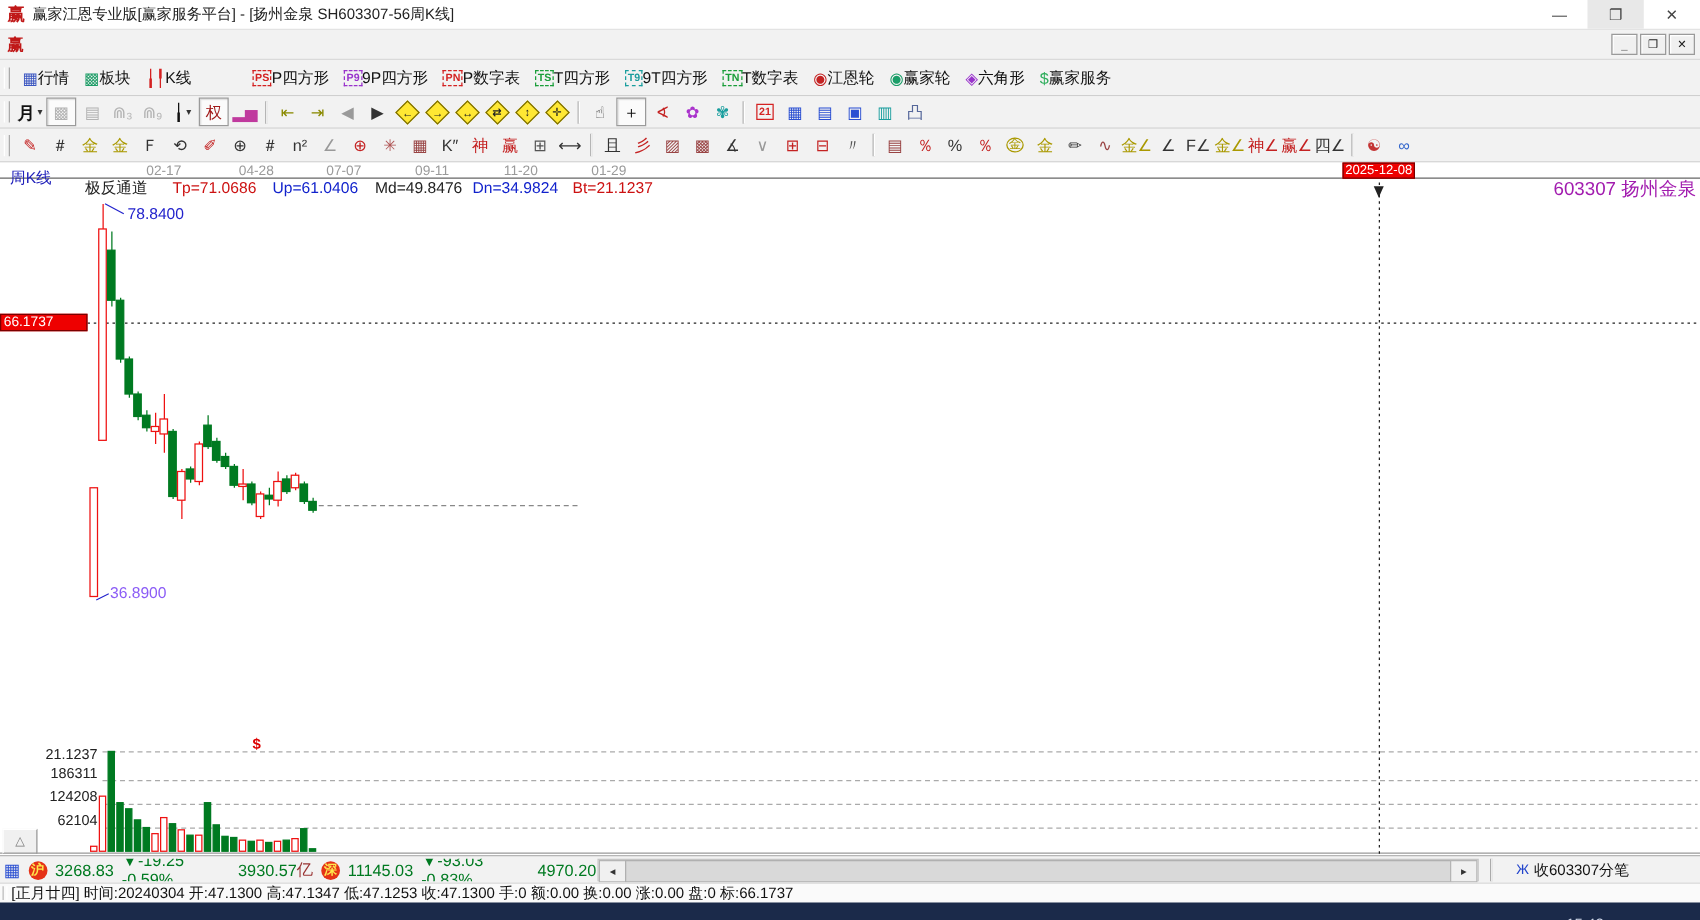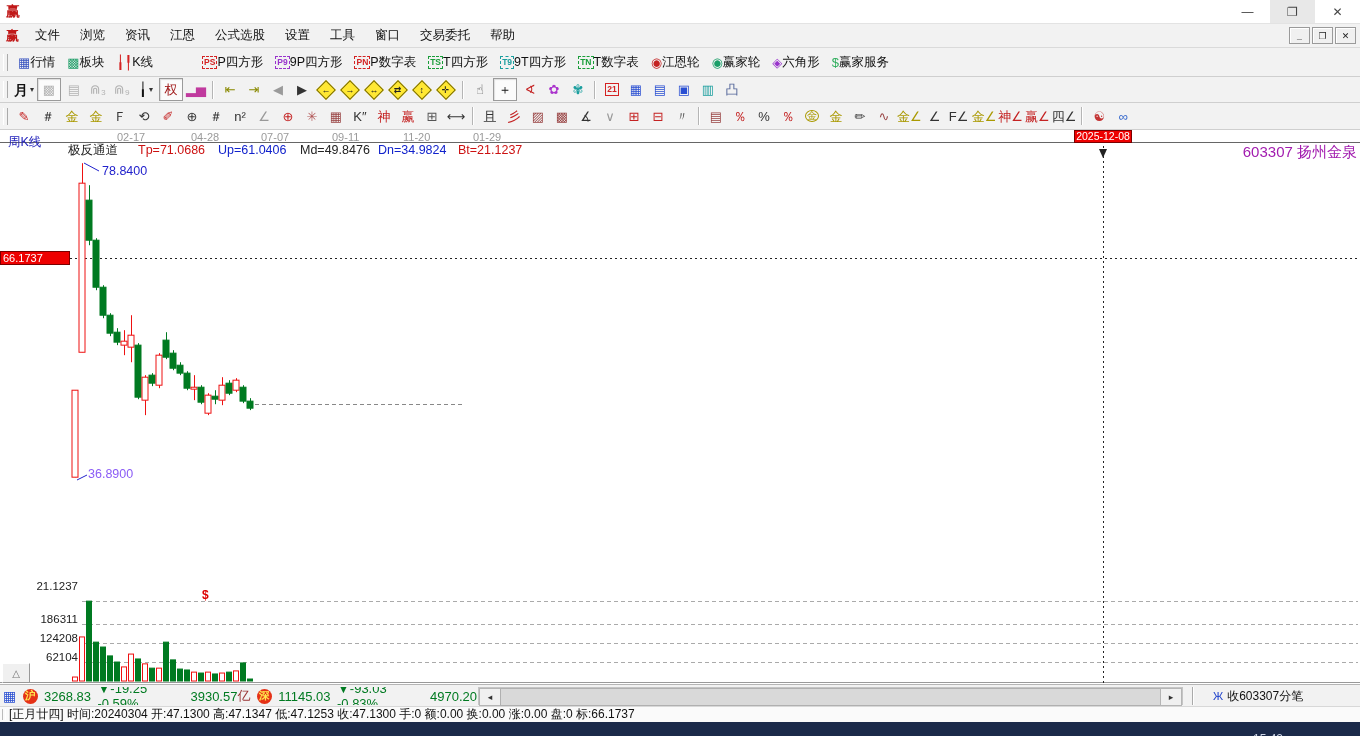--- a/index.html
+++ b/index.html
@@ -56,41 +56,30 @@
   .sb2{position:absolute;left:0;top:706px;width:100%;height:16px;background:#fafafa;border-top:1px solid #d8d8d8;box-sizing:border-box;display:flex;align-items:center;font-size:12px;color:#111}
   .sb2 .grip2{width:2px;height:11px;border-left:1px solid #bbb;border-right:1px solid #fff;margin:0 3px 0 2px}
   .band{position:absolute;left:0;top:722px;width:100%;height:14px;background:#1b2a4a;overflow:hidden}
   .bandtime{position:absolute;left:1253px;top:10px;color:#cdd5e6;font-size:12px}
 </style>
 </head>
 <body>
 
 <div class="titlebar">
   <span class="applogo">赢</span>
+  <span class="apptitle">赢家江恩专业版[赢家服务平台] - [扬州金泉  SH603307-56周K线]</span>
   <div class="wincontrols" id="wincontrols">
       <div class="wc">—</div>
       <div class="wc hl">❐</div>
       <div class="wc">✕</div>
     </div>
 </div>
 
 <div class="menubar">
   <span class="menulogo">赢</span>
-  <div class="menuitems" id="menuitems">
-      <span class="mi">文件</span>
-      <span class="mi">浏览</span>
-      <span class="mi">资讯</span>
-      <span class="mi">江恩</span>
-      <span class="mi">公式选股</span>
-      <span class="mi">设置</span>
-      <span class="mi">工具</span>
-      <span class="mi">窗口</span>
-      <span class="mi">交易委托</span>
-      <span class="mi">帮助</span>
-    </div>
   <div class="mdicontrols" id="mdicontrols">
       <div class="mdib">_</div>
       <div class="mdib">❐</div>
       <div class="mdib">✕</div>
     </div>
 </div>
 
 <div class="tb tba" id="tbA">
     <span class="grip"></span>
     <span class="tbtn">
@@ -492,21 +481,21 @@
 <div class="ov" style="left:8px;top:136px;color:#2222bb;font-size:12.5px">周K线</div>
 <div id="dates"></div>
 <div class="ov redbox" style="left:1074px;top:130px;width:58px;height:13px;font-size:10.5px;text-align:center">2025-12-08</div>
 <div id="legend"></div>
 <div class="ov" style="right:3px;top:144px;color:#a21caf;font-size:15px">603307 扬州金泉</div>
 <div class="ov" style="left:102px;top:165px;color:#2222cc;font-size:12.5px">78.8400</div>
 <div class="ov" style="left:88px;top:468px;color:#8b5cf6;font-size:12.5px">36.8900</div>
 <div class="ov redbox" style="left:0;top:251px;width:70px;height:14px;font-size:11px;padding-left:2px">66.1737</div>
 <div class="ov" style="left:202px;top:589px;color:#dd0000;font-size:12px;font-weight:bold">$</div>
 <div id="volax">
-    <div class="ov volax" style="left: 2px; top: 580px;">21.1237</div>
+    <div class="ov volax" style="left: 2px; top: 598px;">21.1237</div>
     <div class="ov volax" style="left: 2px; top: 613px;">186311</div>
     <div class="ov volax" style="left: 2px; top: 632px;">124208</div>
     <div class="ov volax" style="left: 2px; top: 651px;">62104</div>
   </div>
 <div class="ov expandbtn">△</div>
 
 <div class="sb1">
   <div class="quotes" id="quotes">
       <span class="tableicon">▦</span>
       <span class="gap"></span>

